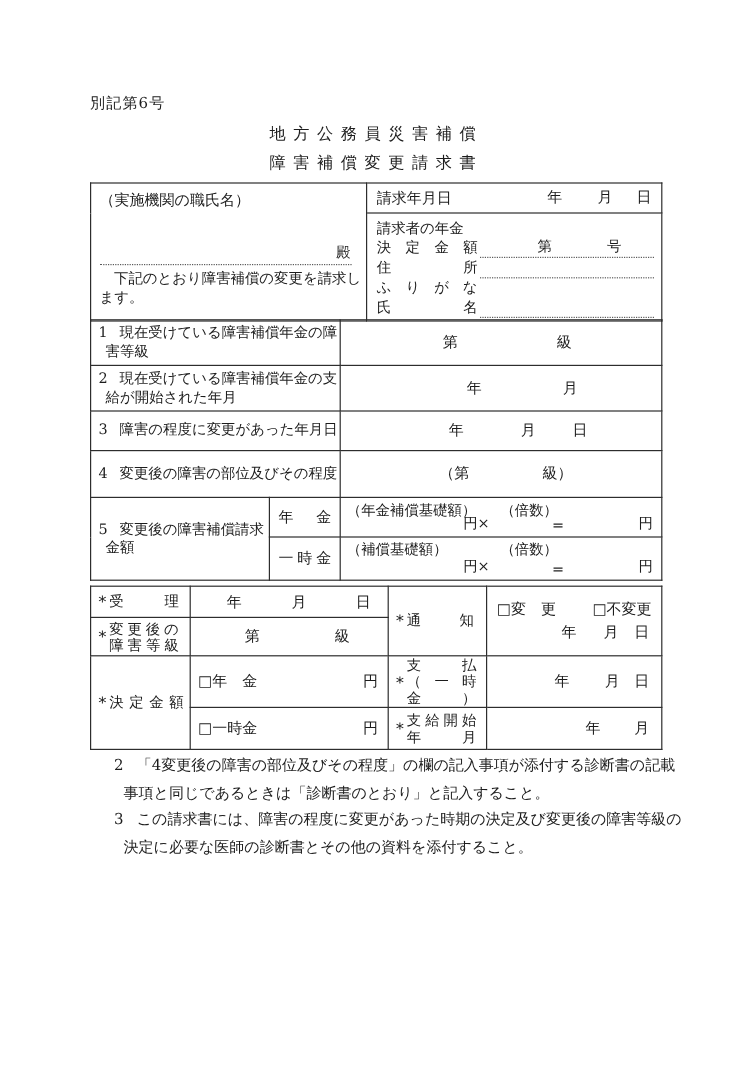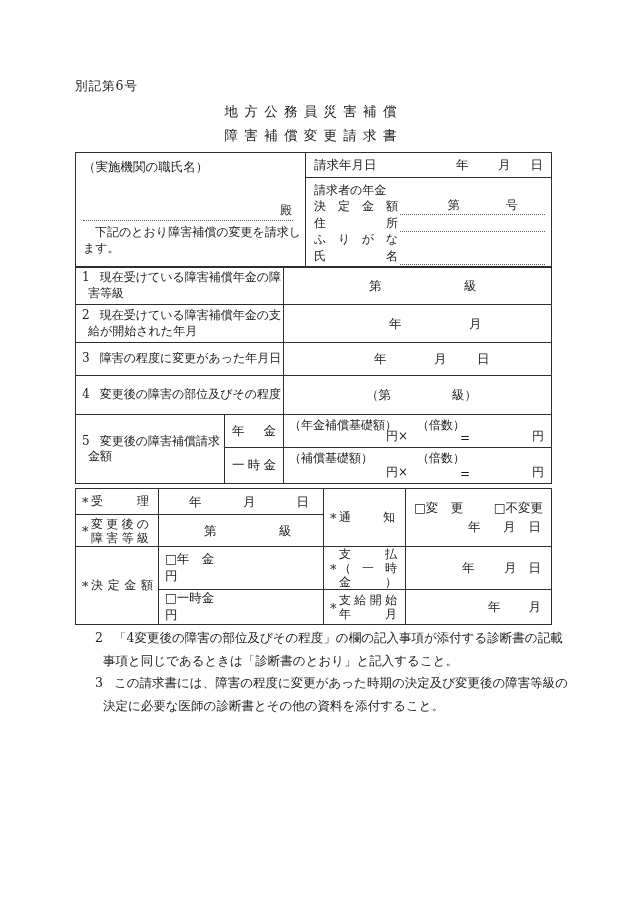--- a/index.html
+++ b/index.html
@@ -57,21 +57,21 @@
   .slcell { padding-left:6px; font-size:12px; }
   .star-row { display:flex; align-items:center; }
   .star { display:inline-block; width:9px; flex:none; font-size:13px; transform:translateY(1px); }
   .lines { flex:none; }
   .jline { width:58px; text-align:justify; text-align-last:justify; line-height:14px; font-size:12px; }
   .notice-cell { position:relative; padding:3px 8px 2px 8px; }
   .flexbet { display:flex; justify-content:space-between; }
   .ndate { position:relative; height:17px; margin-top:2px; }
   .ndate .abs { top:auto; bottom:0; transform:none; }
   .amtc { padding:0; }
-  .amtc .inner { display:flex; justify-content:space-between; align-items:flex-start; padding:0 8px 0 6px;flex-direction:column; }
+  .amtc .inner { display:flex; justify-content:space-between; align-items:flex-start; padding:0 8px 0 6px; }
 
   
   .notes { position:absolute; left:82px; top:627px; width:492px; font-size:12.5px; line-height:22.5px; }
   .note-item { padding-left:21px; text-indent:-8px; }
   .note-no { margin-right:11px; }
 </style>
 </head>
 <body>
 
 <div class="page">

